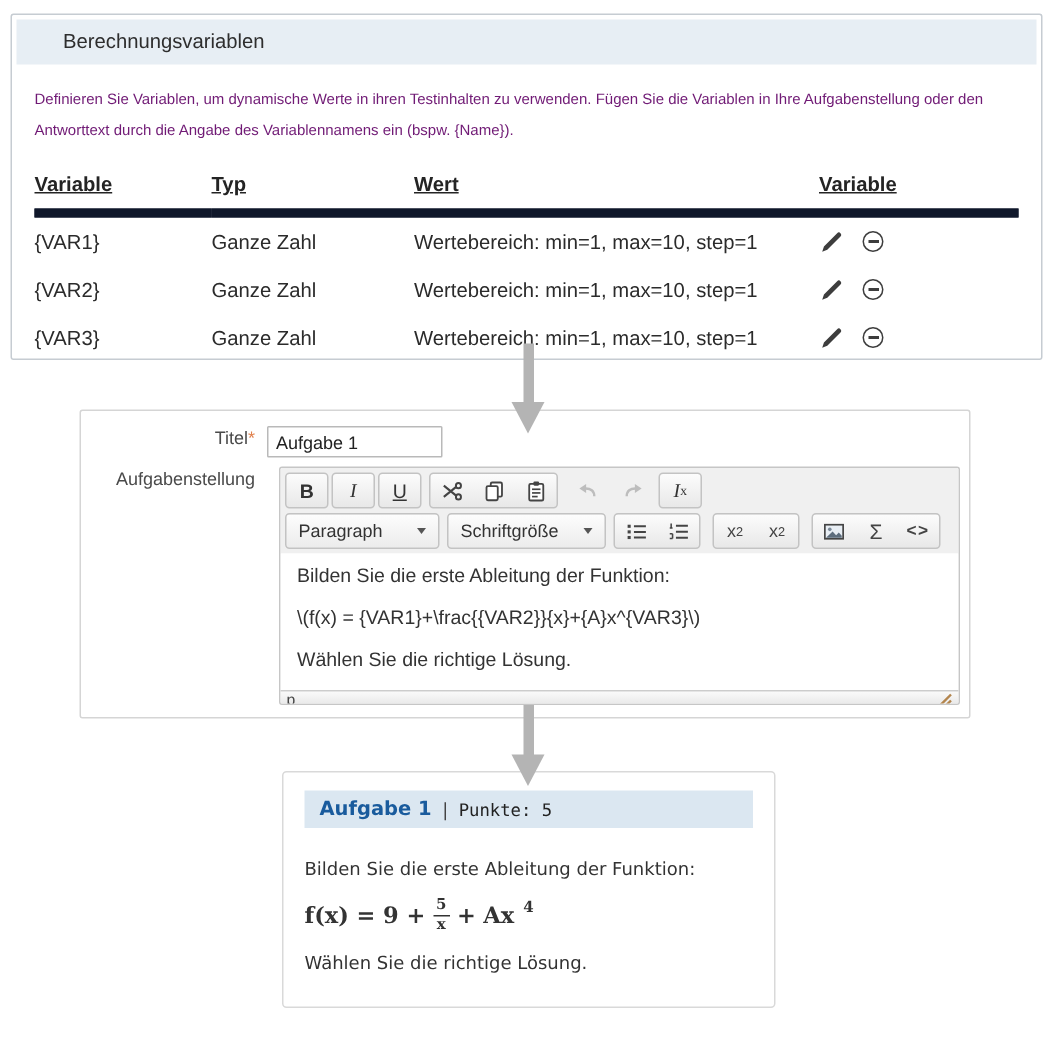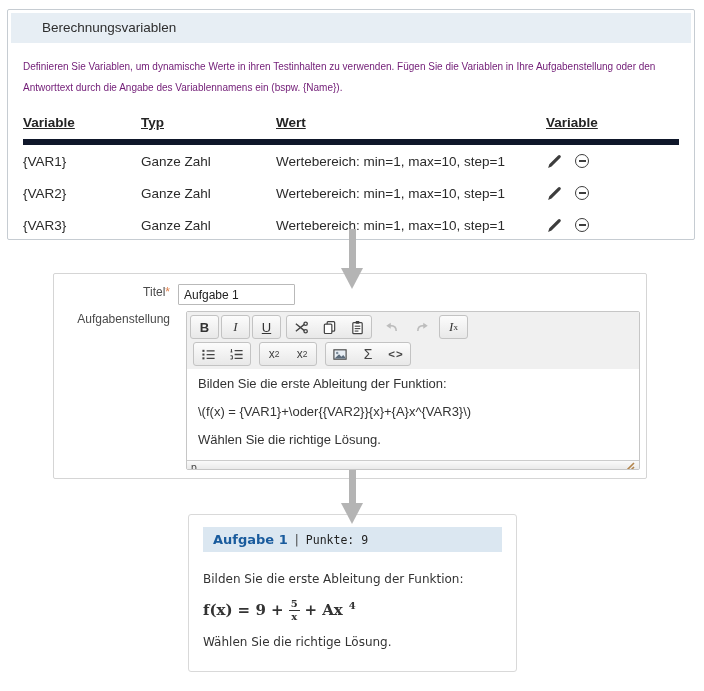--- a/index.html
+++ b/index.html
@@ -237,20 +237,28 @@
                 <path d="M3 11.6 C3 7.6 5.8 6 9 6 L11 6" fill="none" stroke="currentColor" stroke-width="1.7"></path>
                 <path d="M8.8 2.8 L13.6 6 L8.8 9.2 Z" fill="currentColor"></path>
               </svg>
           </button>
           <button class="tb-btn removefmt">
             <span>I</span>
               <sub>x</sub>
           </button>
         </div>
         <div class="tb-row">
+          <button class="tb-select paragraph-select">
+            <span>Paragraph</span>
+            <span class="caret"></span>
+          </button>
+          <button class="tb-select fontsize-select">
+            <span>Schriftgröße</span>
+            <span class="caret"></span>
+          </button>
           <div class="tb-group">
             <button class="tb-flat">
               <svg class="icon-svg" width="15" height="15" viewBox="0 0 16 16">
                   <rect x="1.5" y="3" width="2.2" height="2.2" fill="currentColor"></rect>
                   <rect x="1.5" y="7" width="2.2" height="2.2" fill="currentColor"></rect>
                   <rect x="1.5" y="11" width="2.2" height="2.2" fill="currentColor"></rect>
                   <path d="M6 4.1 H14.5 M6 8.1 H14.5 M6 12.1 H14.5" stroke="currentColor" stroke-width="1.4"></path>
                 </svg>
             </button>
             <button class="tb-flat">
@@ -283,42 +291,42 @@
                 <span>Σ</span>
               </button>
             <button class="tb-flat codeglyph">
                 <span>&lt;&gt;</span>
               </button>
           </div>
         </div>
       </div>
       <div class="editor-content">
         <p>Bilden Sie die erste Ableitung der Funktion:</p>
-        <p>\(f(x) = {VAR1}+\oder{{VAR2}}{x}+{A}x^{VAR3}\)</p>
+        <p>\(f(x) = {VAR1}+\frac{{VAR2}}{x}+{A}x^{VAR3}\)</p>
         <p>Wählen Sie die richtige Lösung.</p>
       </div>
       <div class="status-bar">
         <span>p</span>
         <span class="grip">
           <svg width="11" height="11" viewBox="0 0 11 11">
               <path d="M10 1 L1 10 M10 5 L5 10 M10 9 L9 10" stroke="#b3854d" stroke-width="1.6"></path>
             </svg>
         </span>
       </div>
     </div>
   </div>
 
   <div class="arrow-shaft" id="arrow2-shaft"></div>
   <div class="arrow-head" id="arrow2-head"></div>
 
   <div class="panel3">
     <div class="preview-header">
       <span class="preview-title">Aufgabe 1</span>
       <span class="preview-sep">|</span>
-      <span class="preview-points">Punkte: 9</span>
+      <span class="preview-points">Punkte: 5</span>
     </div>
     <div class="preview-line">Bilden Sie die erste Ableitung der Funktion:</div>
     <div class="math-line">
       <span class="it">f(x)</span>
       <span>= 9 +</span>
       <span class="frac">
         <span class="num">5</span>
         <span class="it">x</span>
       </span>
       <span>+</span>

